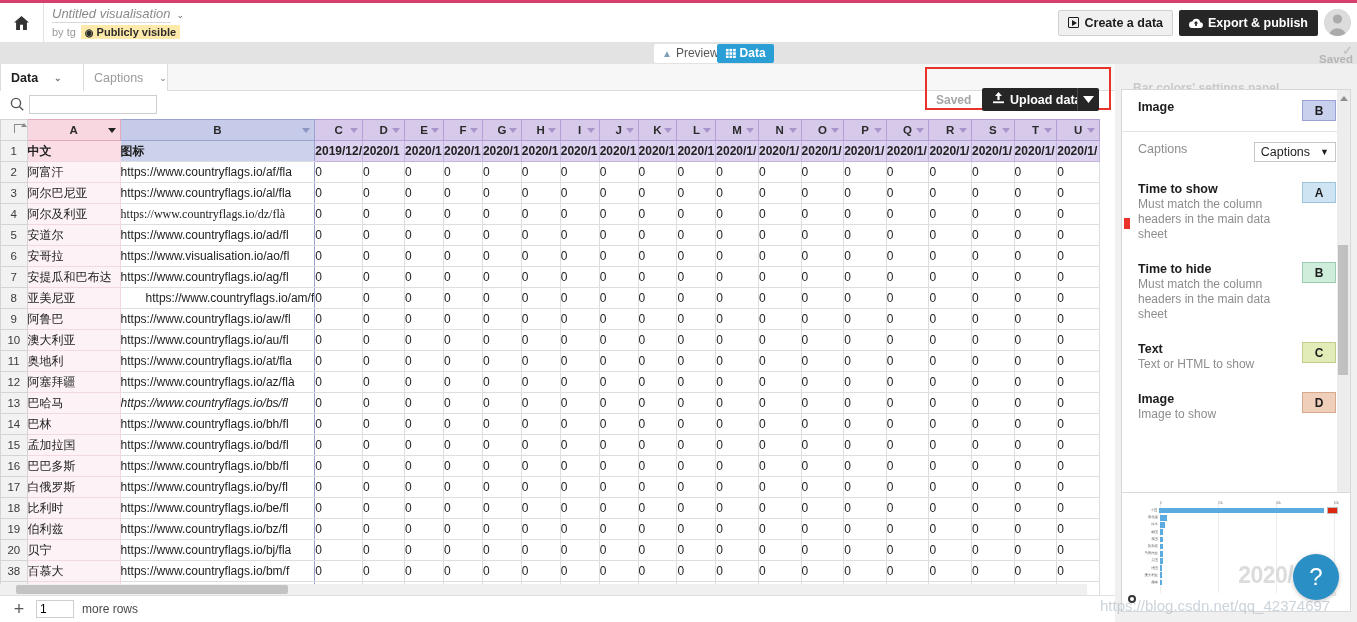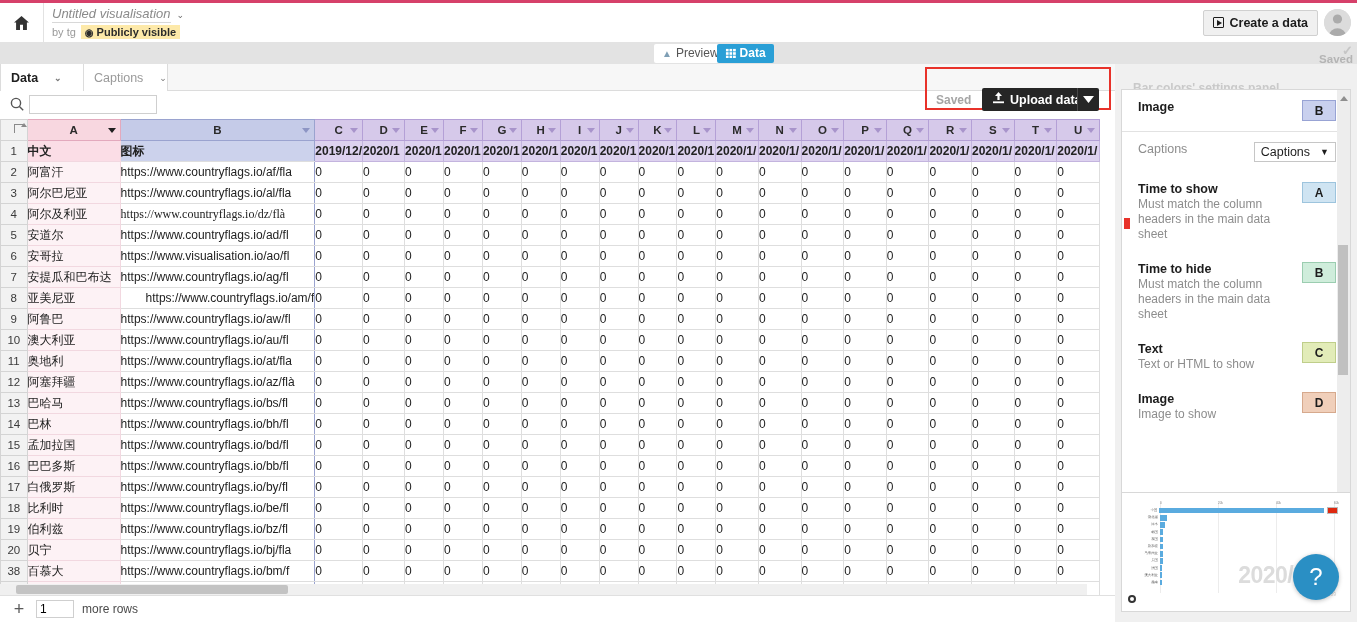--- a/index.html
+++ b/index.html
@@ -330,20 +330,30 @@
           <span class="eye">◉</span>
           <span>Publicly visible</span>
         </span>
       </div>
     </div>
 
     <div class="header-right">
       <div class="btn-story">
         <span class="glyph"></span>
         <span>Create a data</span>
+      </div>
+      <div class="btn-publish">
+        <span class="cloud">
+          <svg width="14" height="11" viewBox="0 0 16 12">
+              <path d="M12.8 4.6A4.6 4.6 0 0 0 3.8 3.8 3.4 3.4 0 0 0 3.4 11h9.2a3.2 3.2 0 0 0 .2-6.4z" fill="#fff"></path>
+              <path d="M8 3.2L10.6 6H5.4z" fill="#262626"></path>
+              <rect x="7" y="5.6" width="2" height="3.2" fill="#262626"></rect>
+            </svg>
+        </span>
+        <span>Export &amp; publish</span>
       </div>
       <div class="avatar">
         <svg width="27" height="27" viewBox="0 0 27 27">
             <circle cx="13.5" cy="13.5" r="13.5" fill="#dcdcdc"></circle>
             <circle cx="13.5" cy="10" r="4.6" fill="#ababab"></circle>
             <path d="M4.6 27a9 9 0 0 1 17.8 0z" fill="#ababab"></path>
           </svg>
       </div>
     </div>
   </div>
@@ -719,21 +729,21 @@
             <td class="cell crest" style="width: 44px;">0</td>
             <td class="cell crest" style="width: 44px;">0</td>
             <td class="cell crest" style="width: 44px;">0</td>
             <td class="cell crest" style="width: 44px;">0</td>
             <td class="cell crest" style="width: 44px;">0</td>
             <td class="cell crest" style="width: 44px;">0</td>
           </tr>
           <tr>
             <td class="rowhdr">13</td>
             <td class="cell ca" style="width: 100px;">巴哈马</td>
-            <td class="cell cb" style="width: 170px;">https://www.countryflags.io/bs/fl</td>
+            <td class="cell cb" style="width: 170px; font-style: italic;">https://www.countryflags.io/bs/fl</td>
             <td class="cell crest" style="width: 46px;">0</td>
             <td class="cell crest" style="width: 46px;">0</td>
             <td class="cell crest" style="width: 40px;">0</td>
             <td class="cell crest" style="width: 40px;">0</td>
             <td class="cell crest" style="width: 40px;">0</td>
             <td class="cell crest" style="width: 40px;">0</td>
             <td class="cell crest" style="width: 40px;">0</td>
             <td class="cell crest" style="width: 40px;">0</td>
             <td class="cell crest" style="width: 40px;">0</td>
             <td class="cell crest" style="width: 40px;">0</td>
@@ -1094,15 +1104,16 @@
             <span class="pv-lbl">越南</span>
             <span class="pv-bar" style="width: 2px; background: rgb(90, 171, 223);"></span>
           </div>
         </div>
       <div class="pv-date">2020/1/18</div>
       <div class="pv-count">c 189</div>
       <div class="pv-dot"></div>
     </div>
   </div>
 
+  <div class="watermark">https://blog.csdn.net/qq_42374697</div>
   <div class="help-fab">?</div>
 
 </div>
 
 </body></html>

